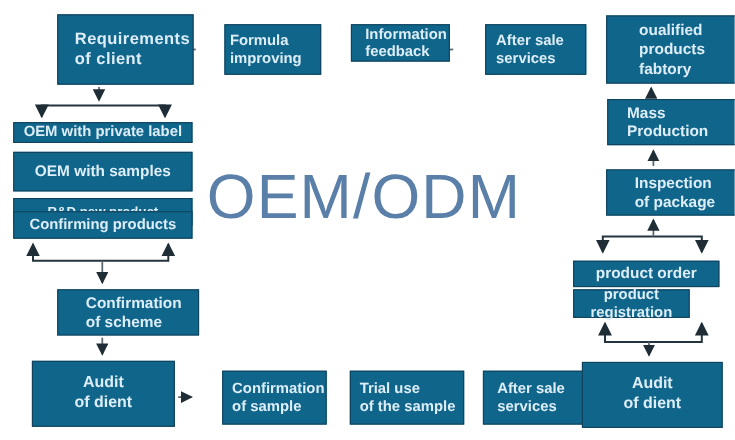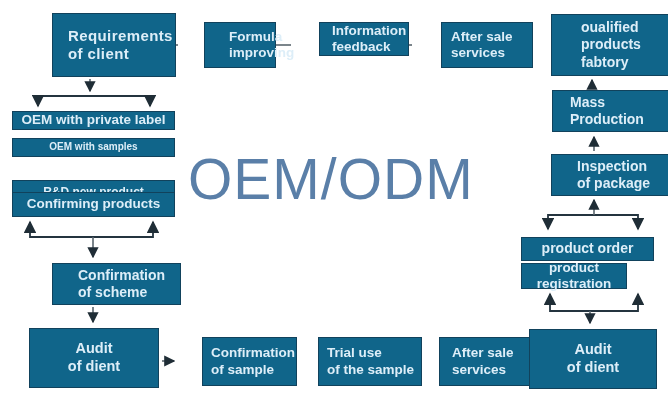--- a/index.html
+++ b/index.html
@@ -11,27 +11,27 @@
     position:absolute; box-sizing:border-box;
     background:var(--box_fill); color:var(--box_text);
     border:1px solid var(--box_border);
     font-weight:700; line-height:1.22; white-space:pre-line;
     display:flex; flex-direction:column; justify-content:center;
   }
   .la { align-items:flex-start; text-align:left;margin-left:24px; }
   .ca { align-items:center; text-align:center; }
 
   #n-requirements   { left:28px;  top:13px;  width:124px; height:64px; padding-left:15px; font-size:15px; letter-spacing:0.4px; }
-  #n-formula        { left:180px; top:22px;  width:72px;  height:46px; padding-left:24px; font-size:13.5px; }
+  #n-formula        { left:180px; top:22px;  width:88px;  height:46px; padding-left:4px; font-size:13.5px; }
   #n-feedback       { left:295px; top:22px;  width:90px;  height:34px; padding-left:12px; font-size:13.5px; }
   #n-aftersale-top  { left:417px; top:22px;  width:92px;  height:46px; padding-left:9px;  font-size:13.5px; }
   #n-factory        { left:527px; top:14px;  width:127px; height:62px; padding-left:29px; font-size:14px; }
 
   #n-oem-private    { left:12px;  top:111px; width:163px; height:19px; font-size:13.5px; }
-  #n-oem-samples    { left:12px;  top:138px; width:163px; height:19px; font-size:10px; }
+  #n-oem-samples    { left:12px;  top:138px; width:163px; height:36px; font-size:14px; }
   #n-rd-new         { left:12px;  top:180px; width:163px; height:25px; font-size:12px; }
   #n-confirming     { left:12px;  top:192px; width:163px; height:25px; font-size:13.5px; }
 
   #n-scheme         { left:28px;  top:263px; width:129px; height:42px; padding-left:25px; font-size:14px; }
   #n-audit-left     { left:29px;  top:328px; width:130px; height:60px; font-size:14.5px; }
 
   #n-sample         { left:178px; top:337px; width:95px;  height:49px; padding-left:8px;  font-size:13.5px; }
   #n-trial          { left:294px; top:337px; width:104px;  height:49px; padding-left:8px;  font-size:13.5px; }
   #n-aftersale-bot  { left:415px; top:337px; width:95px;  height:49px; padding-left:12px; font-size:13.5px; }
   #n-audit-right    { left:529px; top:329px; width:128px; height:60px; font-size:14.5px; }

